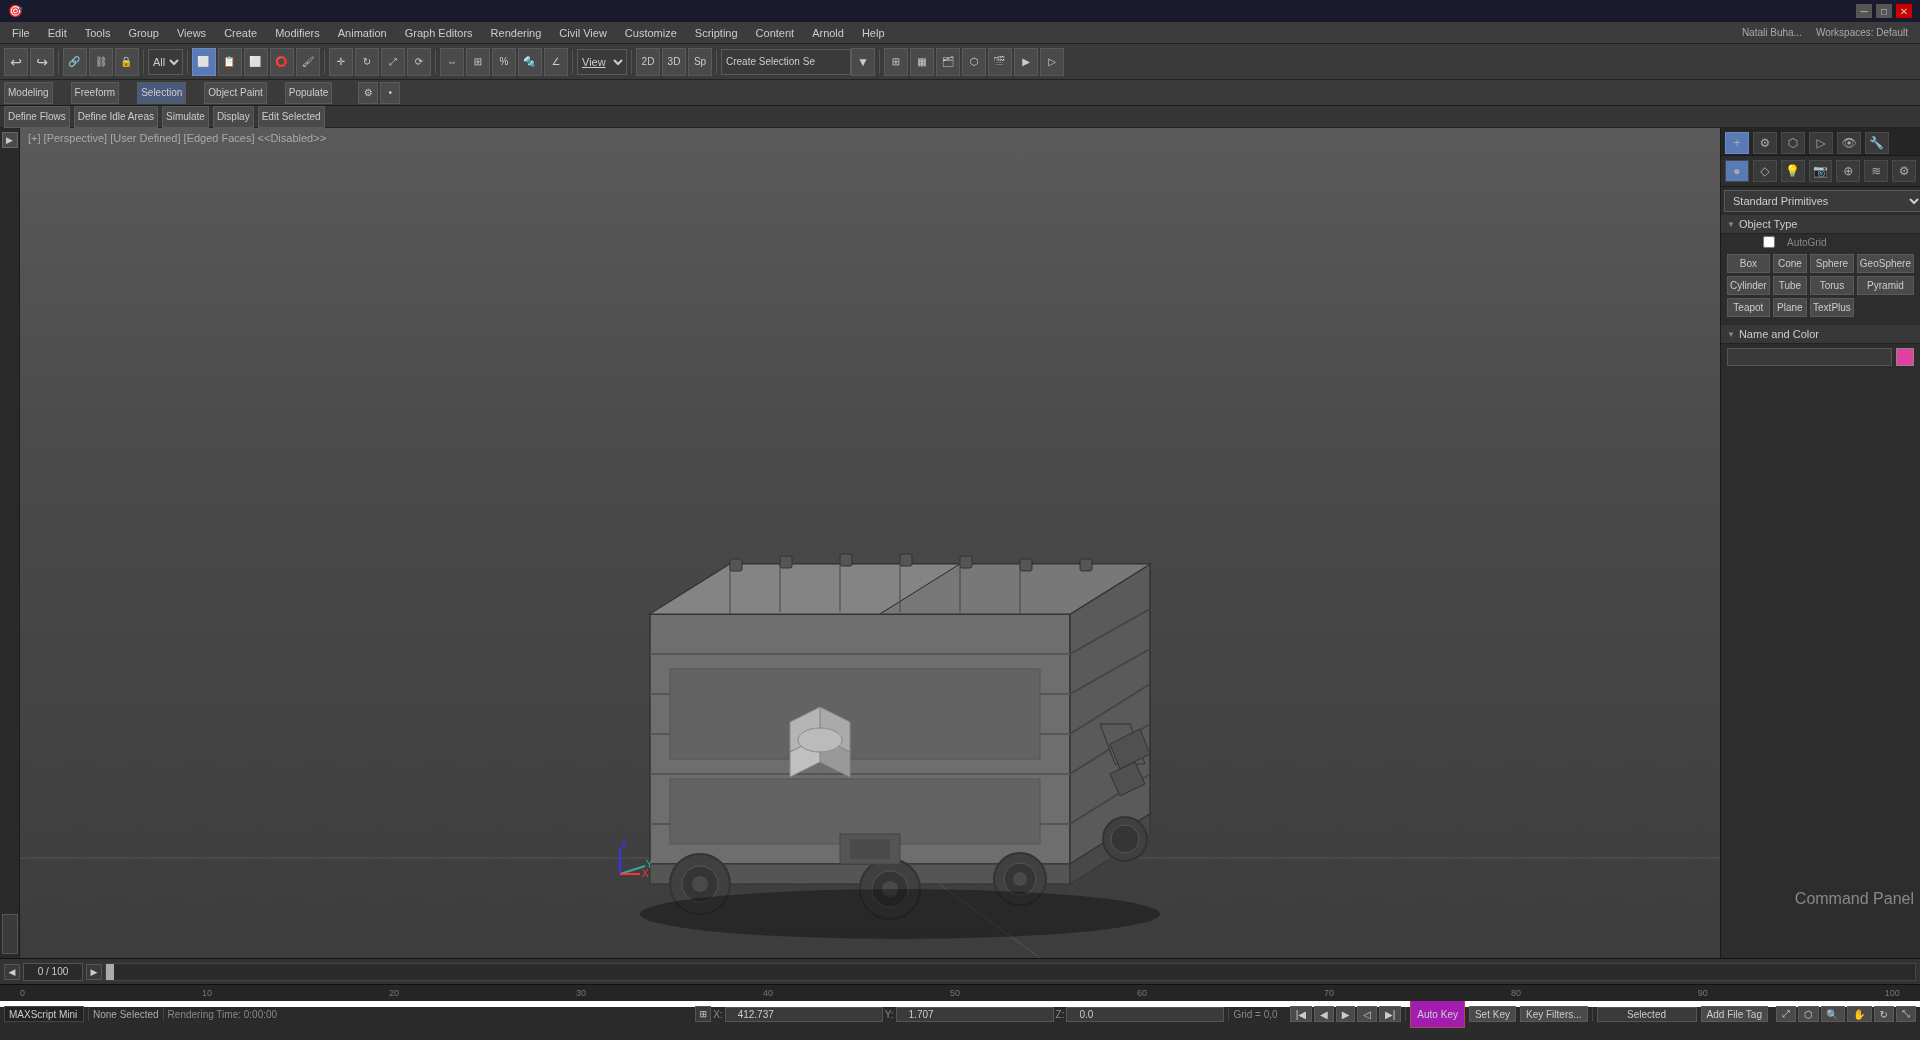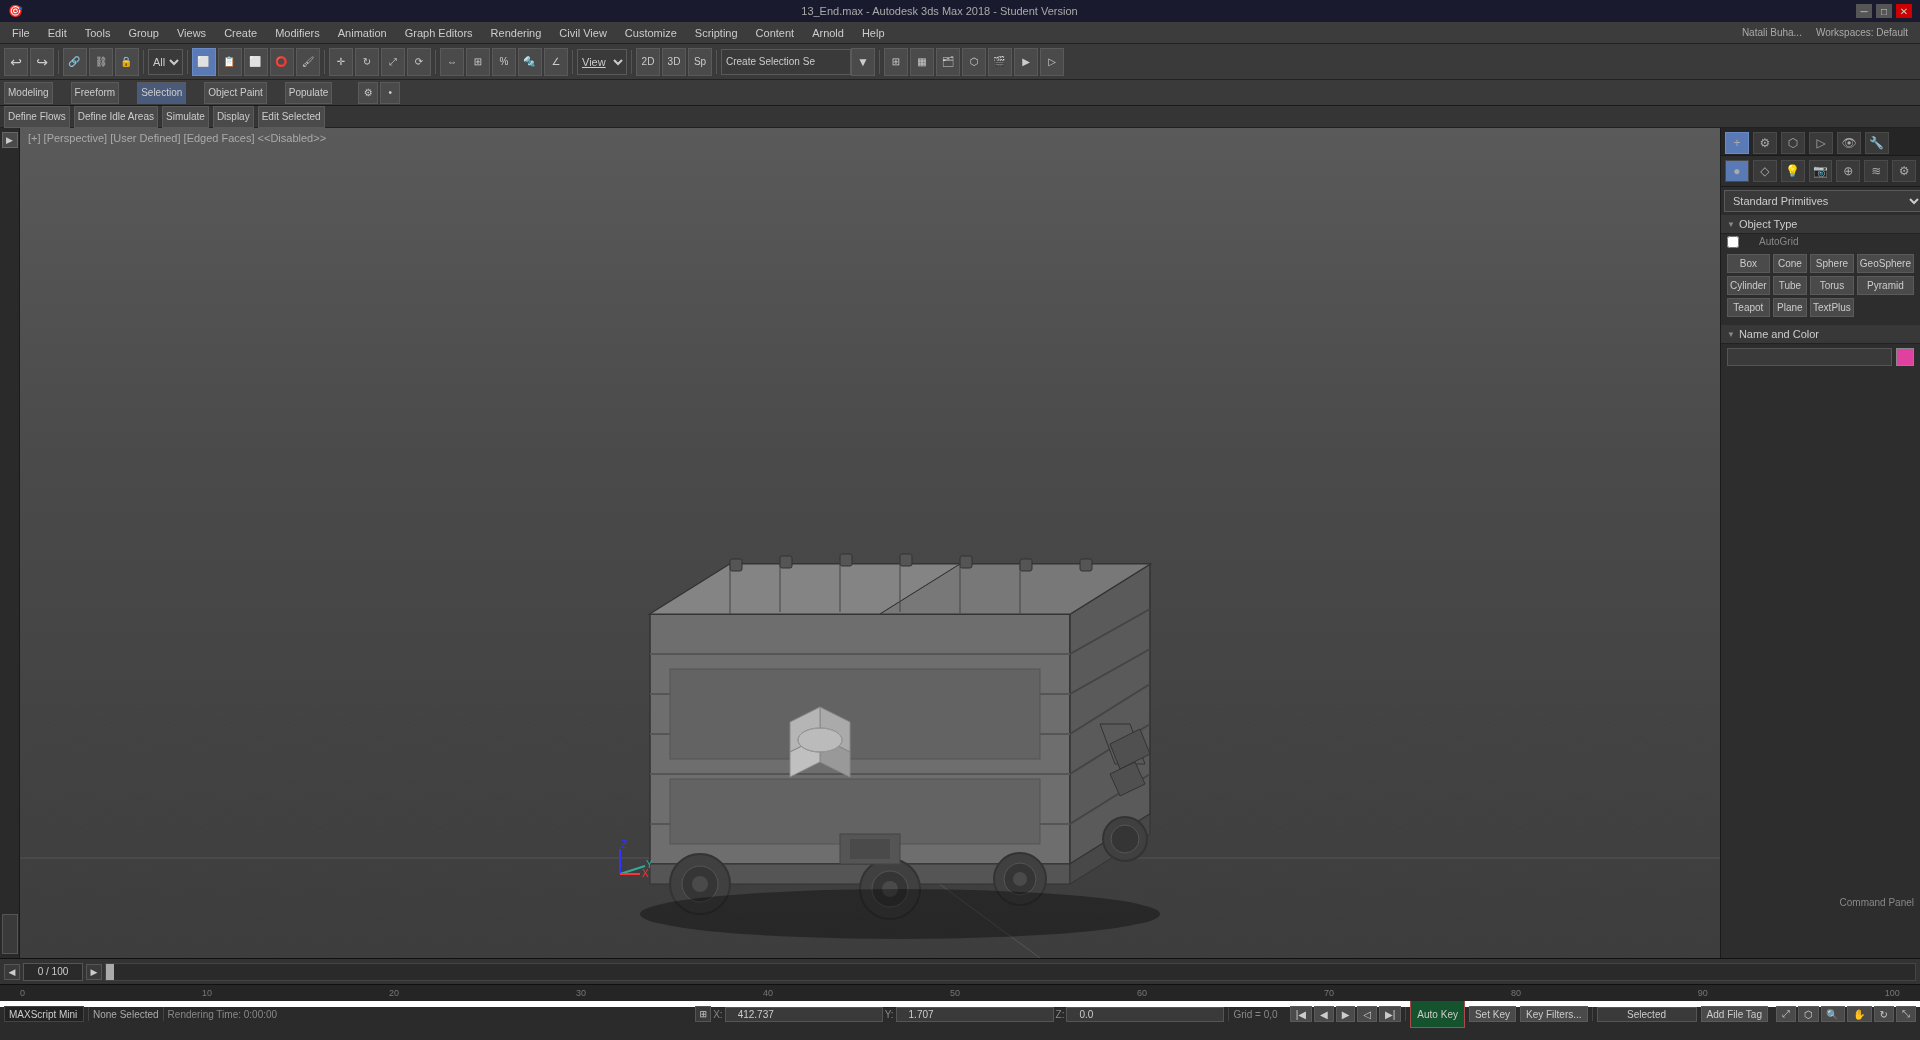--- a/index.html
+++ b/index.html
@@ -92,21 +92,21 @@
     .rp-tab.active { background: #5a7ab5; }
 
     #rp-dropdown { width: 100%; height: 22px; background: #3a3a3a; border: none; border-bottom: 1px solid #222; color: #ccc; font-size: 11px; padding: 0 4px; cursor:pointer; }
 
     .rp-section-header {
       background: #383838; border-bottom: 1px solid #222; padding: 3px 6px;
       display: flex; align-items: center; gap: 4px; cursor: pointer; color: #ccc;
     }
     .rp-section-header .arrow { font-size: 8px; color: #888; }
 
-    .autogrid-row { display: flex; align-items: flex-start; gap: 20px; padding: 2px 6px; }
+    .autogrid-row { display: flex; align-items: center; gap: 12px; padding: 2px 6px; margin-left: 36px; }
     .autogrid-label { color: #888; font-size: 10px; }
     .autogrid-cb { width: 12px; height: 12px; cursor:pointer; }
 
     .obj-grid {
       display: grid; grid-template-columns: 1fr 1fr 1fr 1fr; gap: 3px; padding: 4px 6px;
     }
     .obj-btn {
       background: #4a4a4a; border: 1px solid #5a5a5a; color: #ccc;
       font-size: 10px; padding: 3px 2px; cursor: pointer; text-align: center;
     }
@@ -145,21 +145,20 @@
     
     #nav-cube {
       width: 80px; height: 80px; position: relative;
     }
   </style>
 </head>
 <body>
 
 <div id="titlebar">
   <span style="font-size:12px;">🎯</span>
-  <span class="title">13_End.max - Autodesk 3ds Max 2018 - Student Version</span>
   <div class="win-controls">
     <button class="win-btn">─</button>
     <button class="win-btn">□</button>
     <button class="win-btn close">✕</button>
   </div>
 </div>
 
 <div id="menubar">
   <span class="menu-item">File</span>
   <span class="menu-item">Edit</span>
@@ -443,21 +442,21 @@
 
     <div class="rp-section-header" style="margin-top:4px;">
       <span class="arrow">▼</span>
       <span>Name and Color</span>
     </div>
     <div class="name-color-row">
       <input type="text" class="name-input" value="" style="">
       <div class="color-swatch" style="background: rgb(224, 64, 160);"></div>
     </div>
 
-    <div style="position:absolute; bottom:50px; right:6px; color:#888; font-size:10px;">Command Panel</div>
+    <div style="position:absolute; bottom:50px; right:6px; color:#888; font-size:16px;">Command Panel</div>
   </div>
 
 </div>
 
 <div id="timeline-area" style="background:#2a2a2a;">
 
   <div id="timeline-scrubber" style="display:flex; align-items:center; padding:2px 4px; gap:3px; height:26px; border-bottom:1px solid #111; background:#333;">
     <button style="width:16px;height:16px;background:#3a3a3a;border:1px solid #555;color:#ccc;font-size:9px;cursor:pointer;">◀</button>
     <input type="text" style="width: 60px; height: 18px; background: rgb(42, 42, 42); border: 1px solid rgb(85, 85, 85); color: rgb(204, 204, 204); font-size: 10px; text-align: center;" value="0 / 100">
     <button style="width:16px;height:16px;background:#3a3a3a;border:1px solid #555;color:#ccc;font-size:9px;cursor:pointer;">▶</button>
@@ -512,21 +511,21 @@
     <div style="display:flex; align-items:center; gap:2px; margin-left:8px;">
       <button class="status-btn">|◀</button>
       <button class="status-btn">◀</button>
       <button class="status-btn">▶</button>
       <button class="status-btn">◁</button>
       <button class="status-btn">▶|</button>
     </div>
 
     <div class="status-divider"></div>
 
-    <button style="background:#14532d; border:1px solid #aa4a4a; color:#ccc; font-size:10px; padding:1px 6px; height:28px; cursor:pointer;">Auto Key</button>
+    <button style="background:#a21caf; border:1px solid #aa4a4a; color:#ccc; font-size:10px; padding:1px 6px; height:28px; cursor:pointer;">Auto Key</button>
     <button class="status-btn">Set Key</button>
     <button class="status-btn">Key Filters...</button>
 
     <div class="status-divider"></div>
 
     <div class="selected-display">
       <span>Selected</span>
     </div>
 
     <button class="status-btn">Add File Tag</button>

